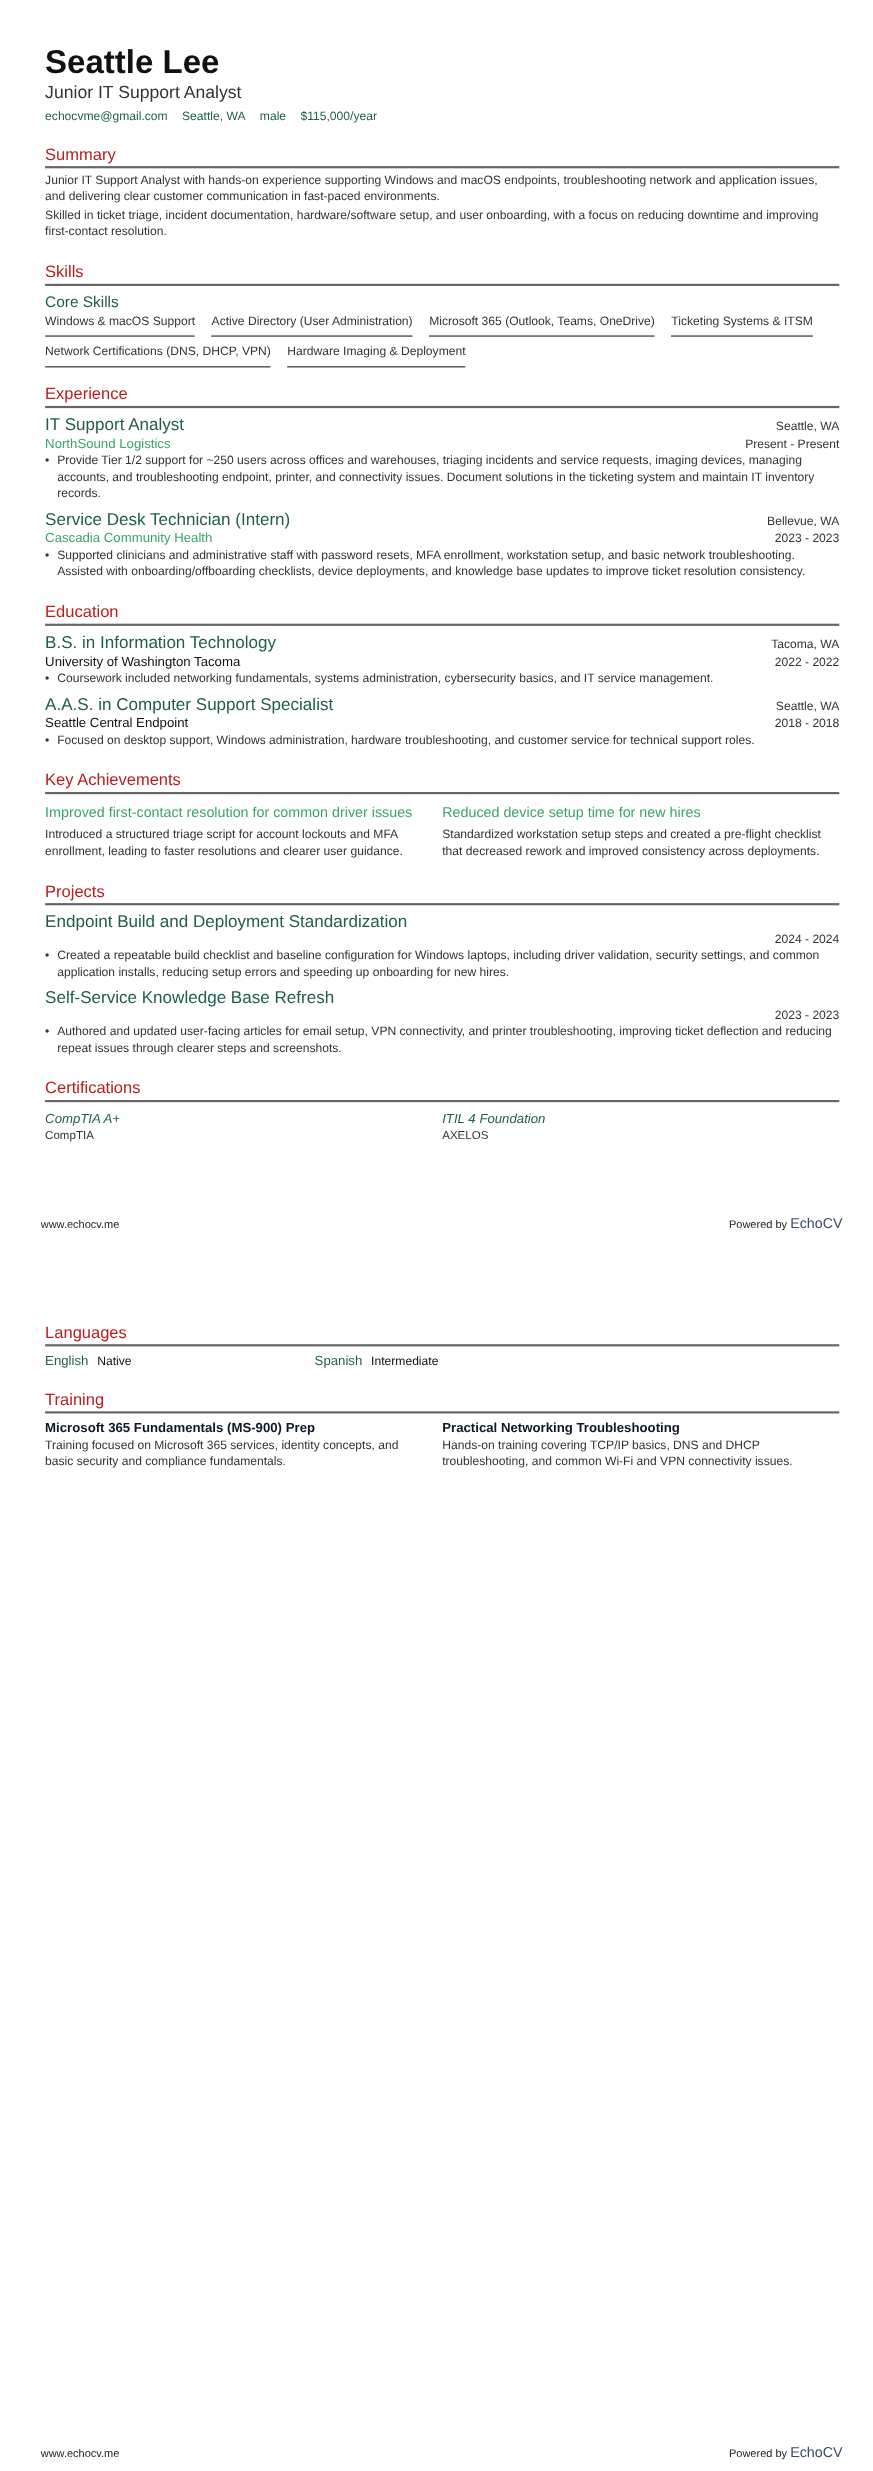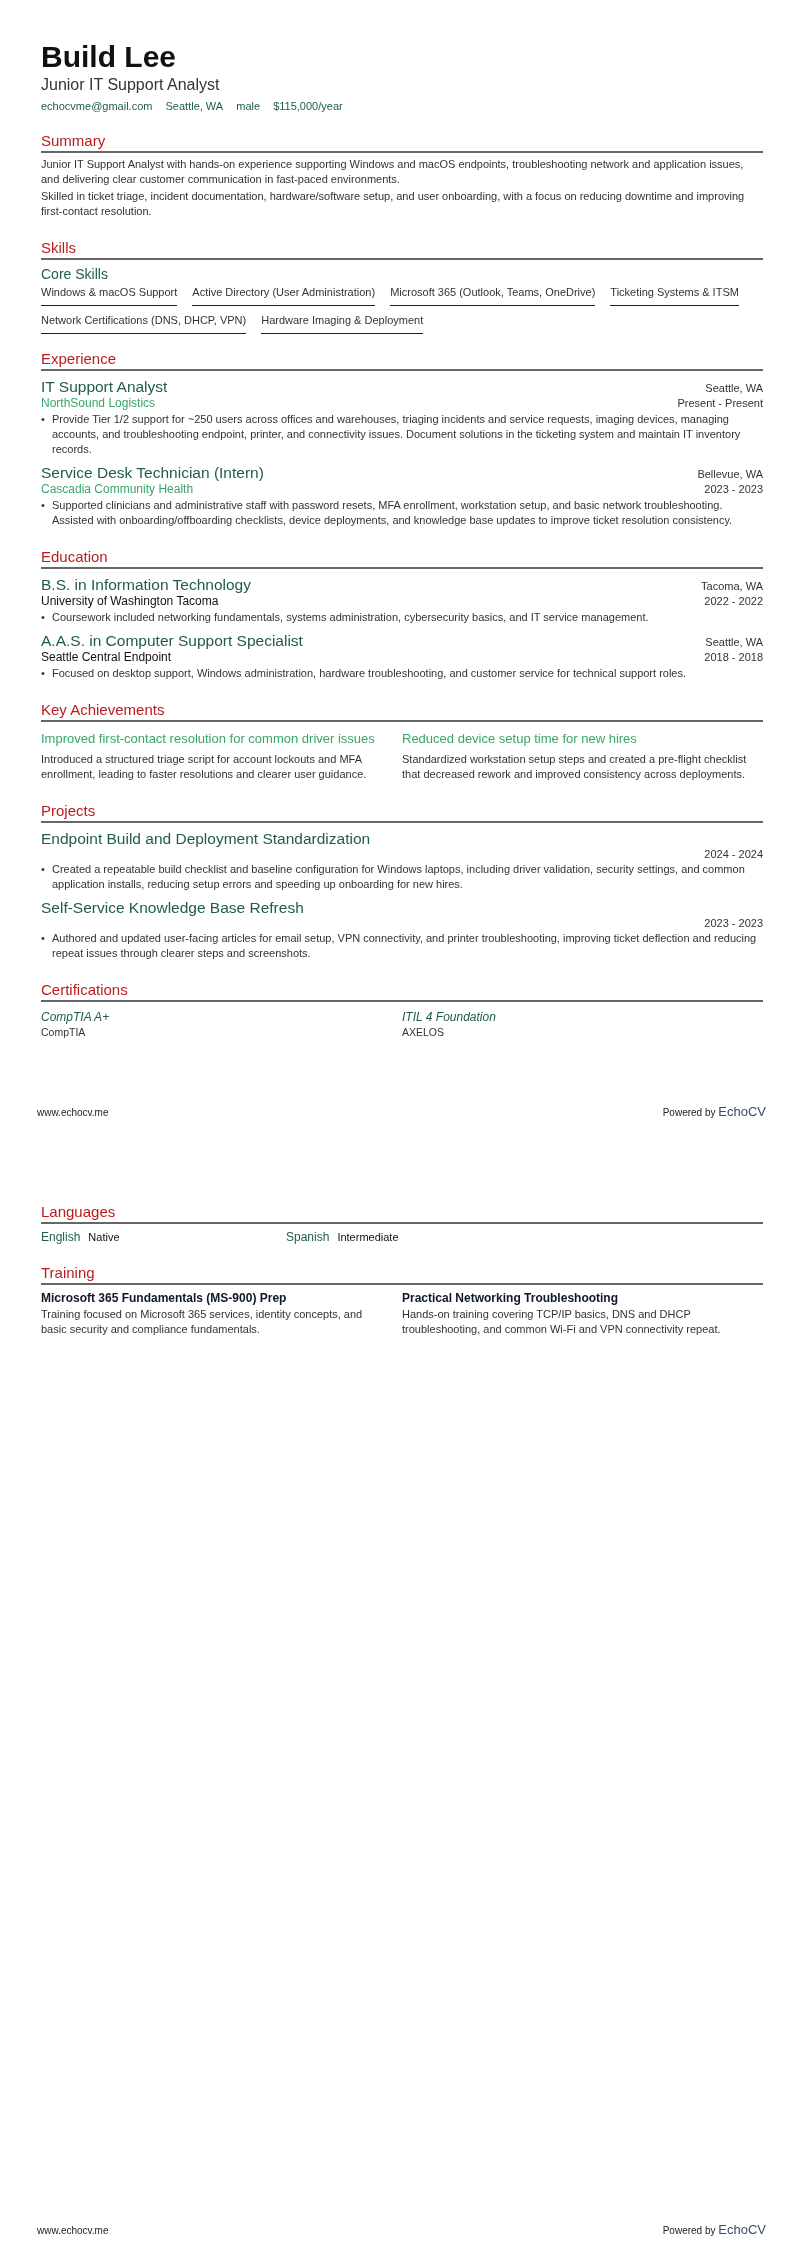--- a/index.html
+++ b/index.html
@@ -35,21 +35,21 @@
     .lang { width: 245px; display: flex; align-items: baseline; }
     .lang-name { font-size: 12px; color: #1f5c4e; margin-right: 8px; }
     .lang-level { color: #111; }
     .train-title { font-size: 12px; font-weight: bold; color: #0f172a; }
     .train-desc { font-size: 11px; color: #333; line-height: 15px; margin-top: 2px; }
   </style>
 </head>
 <body>
 
 <div class="page" style="top:40px;">
-  <div class="name">Build Lee</div>
+  <div class="name">Seattle Lee</div>
   <div class="title">Junior IT Support Analyst</div>
   <div class="contacts">
     <span>echocvme@gmail.com</span>
     <span>Seattle, WA</span>
     <span>male</span>
     <span>$115,000/year</span>
   </div>
 
   <div class="section-title">Summary</div>
   <div class="summary">
@@ -179,21 +179,21 @@
   </div>
 
   <div class="section-title">Training</div>
   <div class="grid2" style="margin-top:6px;">
     <div>
       <div class="train-title">Microsoft 365 Fundamentals (MS-900) Prep</div>
       <div class="train-desc">Training focused on Microsoft 365 services, identity concepts, and basic security and compliance fundamentals.</div>
     </div>
     <div>
       <div class="train-title">Practical Networking Troubleshooting</div>
-      <div class="train-desc">Hands-on training covering TCP/IP basics, DNS and DHCP troubleshooting, and common Wi-Fi and VPN connectivity repeat.</div>
+      <div class="train-desc">Hands-on training covering TCP/IP basics, DNS and DHCP troubleshooting, and common Wi-Fi and VPN connectivity issues.</div>
     </div>
   </div>
 </div>
 
 <div class="footer" style="top:2222px;">
   <span>www.echocv.me</span>
   <span>
     <span>Powered by</span>
     <span class="brand">EchoCV</span>
   </span>

